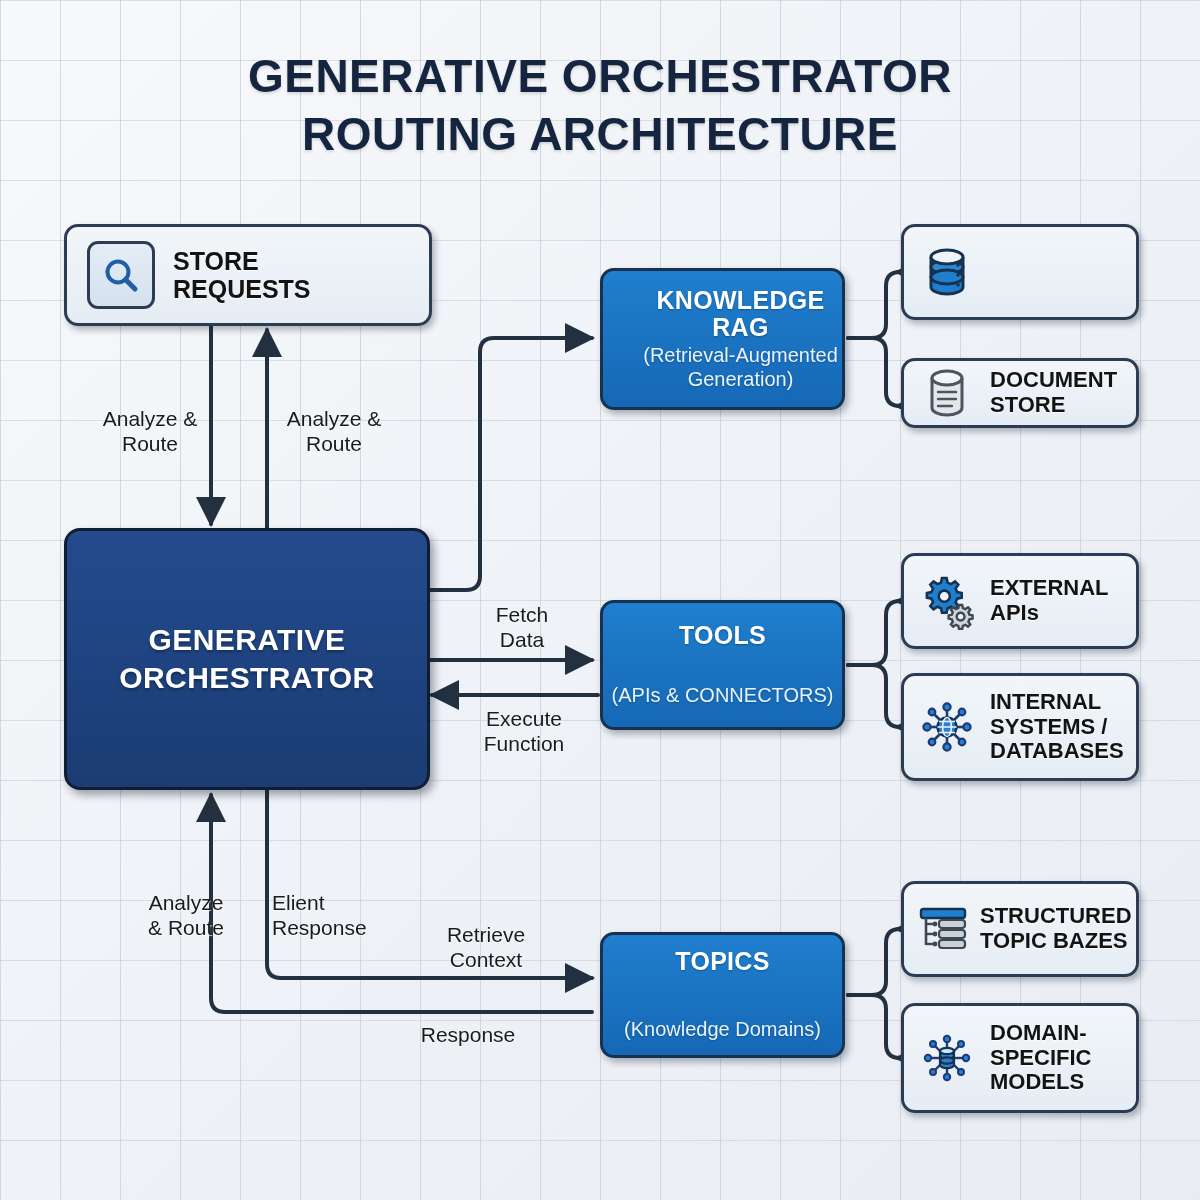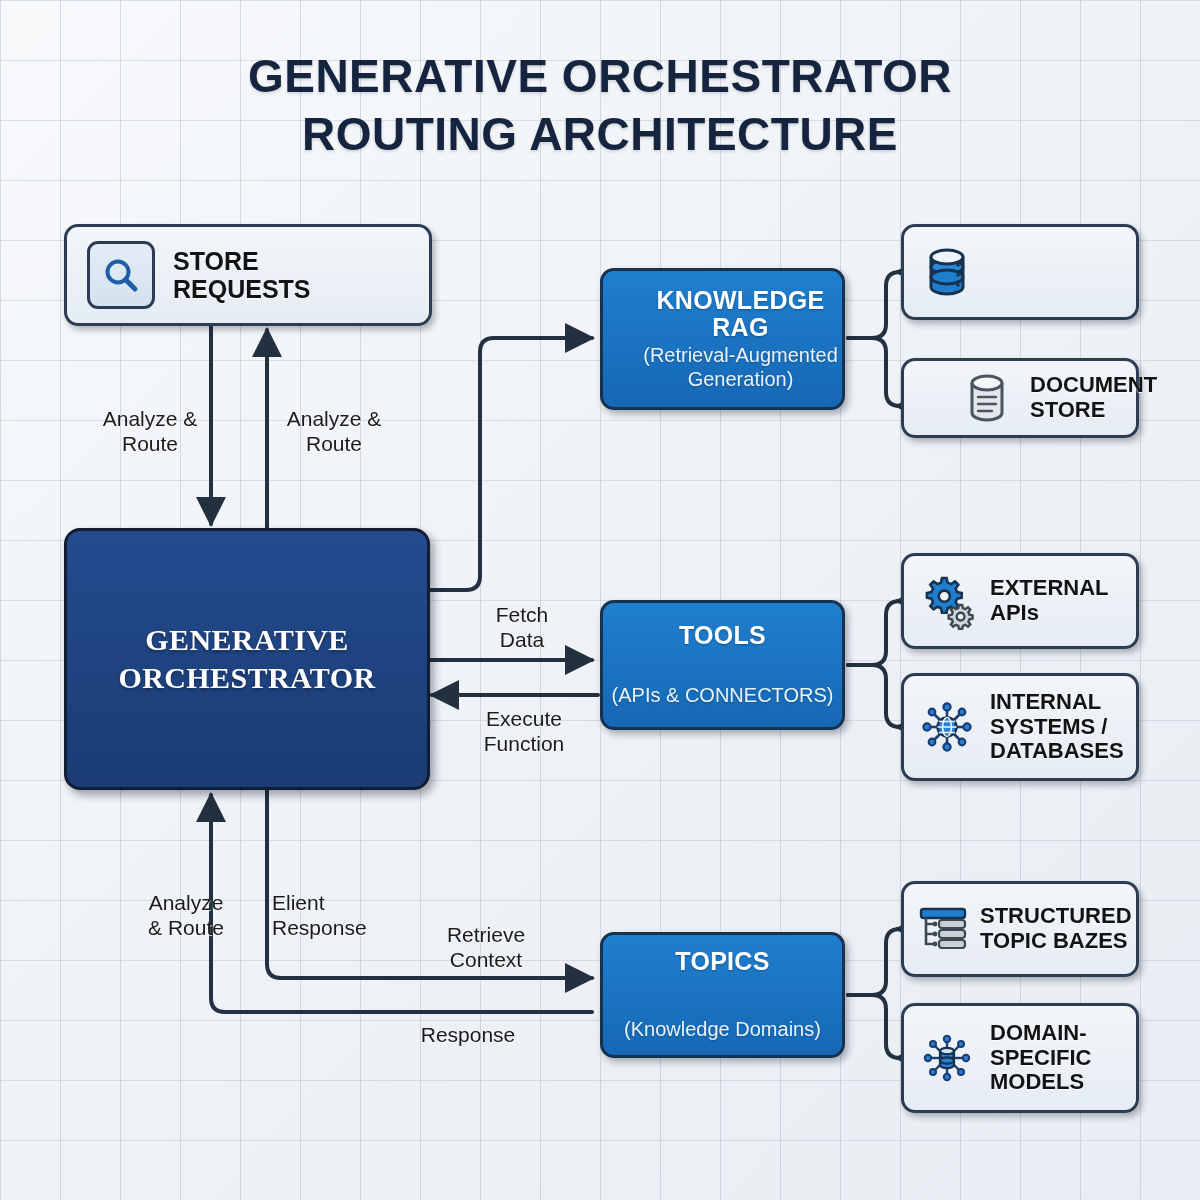--- a/index.html
+++ b/index.html
@@ -50,21 +50,20 @@
   .blue-node .sub{font-size:20px;line-height:1.16;margin-top:3px;color:#e9f3fb;
     text-shadow:0 1px 2px rgba(0,0,0,.25);}
 
   .navy-node{
     background:linear-gradient(180deg,#234b8d 0%,#1b3c74 100%);
     border:3px solid #111d33;border-radius:16px;
     box-shadow:4px 5px 9px rgba(10,20,40,.38);
     display:flex;align-items:center;justify-content:center;text-align:center;
     color:#fff;font-size:30px;font-weight:bold;line-height:1.28;letter-spacing:.4px;
     text-shadow:0 2px 3px rgba(0,0,0,.35);
-    font-family:Liberation Serif, serif;
   }
 
   
   .icon-chip{
     width:62px;height:62px;flex:0 0 62px;margin-left:20px;
     background:linear-gradient(180deg,#e4edf6 0%,#d4e1ee 100%);
     border:3px solid #2c3c52;border-radius:11px;
     display:flex;align-items:center;justify-content:center;
   }
   .icon-box{flex:0 0 auto;display:flex;align-items:center;justify-content:center;}
@@ -168,21 +167,21 @@
           <ellipse cx="29" cy="34" rx="16" ry="7" fill="#1f7fce"></ellipse>
           <ellipse cx="29" cy="14" rx="16" ry="7" fill="#eef4f9"></ellipse>
         </g>
         <circle cx="40" cy="22" r="1.8" fill="#16324e"></circle>
         <circle cx="40" cy="32" r="1.8" fill="#16324e"></circle>
         <circle cx="40" cy="42" r="1.8" fill="#16324e"></circle>
       </svg>
     </div>
   </div>
 
-  <div class="node light-node" style="left:901px;top:358px;width:238px;height:80px;padding-left:40px;">
+  <div class="node light-node" style="left:901px;top:358px;width:238px;height:70px;">
     <div class="icon-box" style="margin-left:14px;">
       <svg width="58" height="58" viewBox="0 0 58 58" aria-hidden="true">
         <g stroke="#4a5560" stroke-width="3">
           <path d="M14 14 v30 a15 7 0 0 0 30 0 v-30" fill="#e3e7ea"></path>
           <ellipse cx="29" cy="14" rx="15" ry="7" fill="#f3f6f8"></ellipse>
         </g>
         <g stroke="#4a5560" stroke-width="2.4" stroke-linecap="round">
           <line x1="20" y1="28" x2="38" y2="28"></line>
           <line x1="20" y1="35" x2="38" y2="35"></line>
           <line x1="20" y1="42" x2="34" y2="42"></line>

